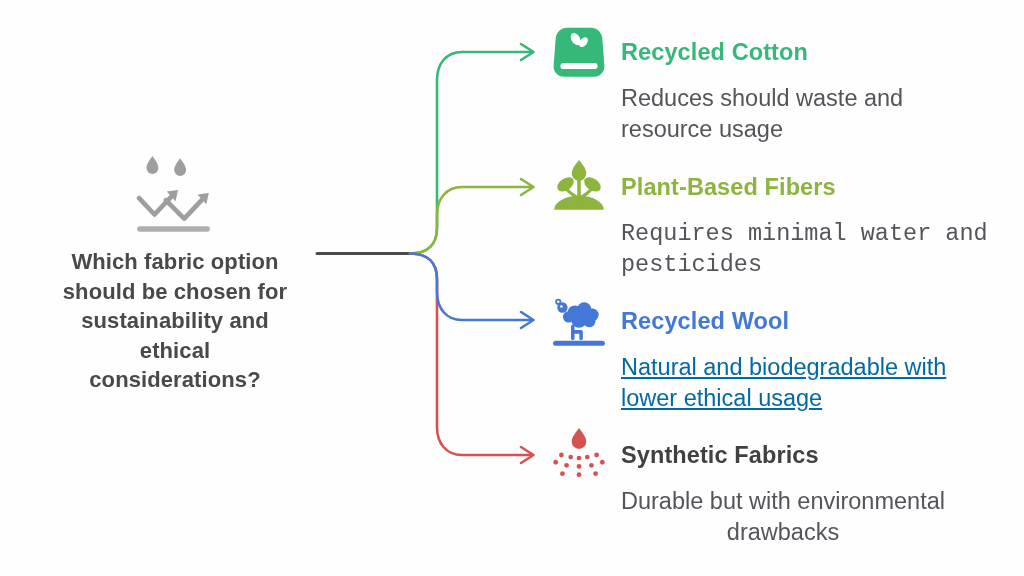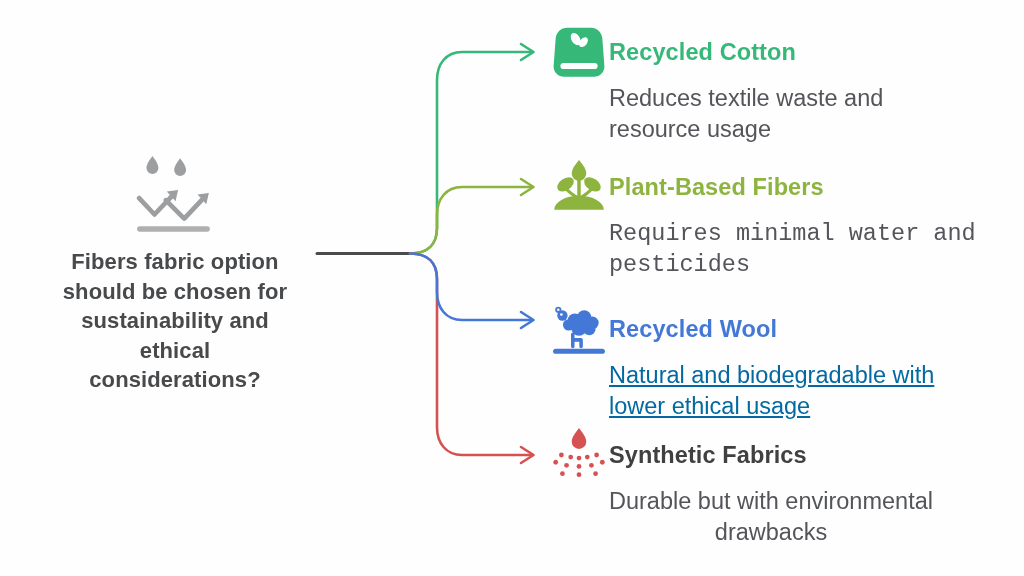--- a/index.html
+++ b/index.html
@@ -13,24 +13,24 @@
 
   .q-icon{position:absolute;left:136px;top:153px;width:78px;height:82px;}
   .q-icon svg{width:100%;height:100%;display:block;}
   .q-text{
     position:absolute;left:46px;top:247px;width:258px;
     text-align:center;font-size:22px;font-weight:bold;line-height:29.6px;
     letter-spacing:.1px;
   }
 
   .branch{position:absolute;left:550px;display:flex;align-items:flex-start;}
-  .b1{top:23px}.b2{top:158px}.b3{top:300px}.b4{top:426px}
+  .b1{top:23px}.b2{top:158px}.b3{top:292px}.b4{top:426px}
   .b-icon{width:58px;height:58px;flex:none;}
   .b-icon svg{width:58px;height:58px;display:block;}
-  .b-body{margin-left:1px;}
+  .b-body{margin-left:13px;}
   .b-label{height:58px;display:flex;align-items:center;font-size:23.5px;font-weight:bold;letter-spacing:.1px;white-space:nowrap;}
   .b-desc{margin-top:2px;font-size:23.5px;line-height:31px;white-space:nowrap;}
 </style>
 </head>
 <body>
 
 <div class="canvas">
 
   <svg class="connectors" viewBox="0 0 1024 576" aria-hidden="true">
     <g style="color: rgb(74, 75, 77);">
@@ -59,40 +59,40 @@
       <path d="M16,3 c3.2,4.6 5.8,8 5.8,11.6 a5.8,5.8 0 0 1 -11.6,0 C10.2,11 12.8,7.6 16,3 z"></path>
       <path d="M43,5 c3.2,4.6 5.8,8 5.8,11.6 a5.8,5.8 0 0 1 -11.6,0 C37.2,13 39.8,9.6 43,5 z"></path>
       <path d="M3,44 L18,60 L34,43" fill="none" stroke="currentColor" stroke-width="4.6" stroke-linecap="round" stroke-linejoin="round"></path>
       <path d="M41,36 L30,37.5 L38.5,47 z"></path>
       <path d="M29,46 L47,64 L64,46" fill="none" stroke="currentColor" stroke-width="4.6" stroke-linecap="round" stroke-linejoin="round"></path>
       <path d="M71,39 L60,40.5 L68.5,50 z"></path>
       <rect x="1" y="71.5" width="71" height="5.4" rx="2.7" opacity="0.82"></rect>
     </svg>
   </div>
   <div class="q-text" style="color: rgb(72, 73, 75);">
-    <div>Fibers fabric option</div>
+    <div>Which fabric option</div>
     <div>should be chosen for</div>
     <div>sustainability and</div>
     <div>ethical</div>
     <div>considerations?</div>
   </div>
 
   <div class="branch b1">
     <div class="b-icon" style="color: rgb(53, 184, 120);">
       <svg viewBox="0 0 56 56" fill="currentColor">
         <path d="M16.5,4.5 h23 c5.8,0 10.6,4.5 11,10.3 l2,26.5 c0.5,5.9 -4.3,10.7 -10.2,10.7 h-28.6 c-5.9,0 -10.7,-4.8 -10.2,-10.7 l2,-26.5 C5.9,9 10.7,4.5 16.5,4.5 z"></path>
         <rect x="10" y="38.5" width="36" height="6" rx="3" fill="#ffffff"></rect>
         <ellipse cx="24.8" cy="15.5" rx="4.1" ry="6.4" transform="rotate(-30 24.8 15.5)" fill="#ffffff"></ellipse>
         <ellipse cx="32.3" cy="18.5" rx="3.5" ry="5.4" transform="rotate(38 32.3 18.5)" fill="#ffffff"></ellipse>
       </svg>
     </div>
     <div class="b-body">
       <div class="b-label" style="color: rgb(53, 184, 120);">Recycled Cotton</div>
       <div class="b-desc" style="color: rgb(84, 85, 90);">
-        <div>Reduces textile waste and</div>
+        <div>Reduces should waste and</div>
         <div>resource usage</div>
       </div>
     </div>
   </div>
 
   <div class="branch b2">
     <div class="b-icon" style="color: rgb(140, 180, 62);">
       <svg viewBox="0 0 56 56" fill="currentColor">
         <path d="M4,50 a24,13.5 0 0 1 48,0 z"></path>
         <path d="M28,46 V20" fill="none" stroke="currentColor" stroke-width="3.4" stroke-linecap="round"></path>

